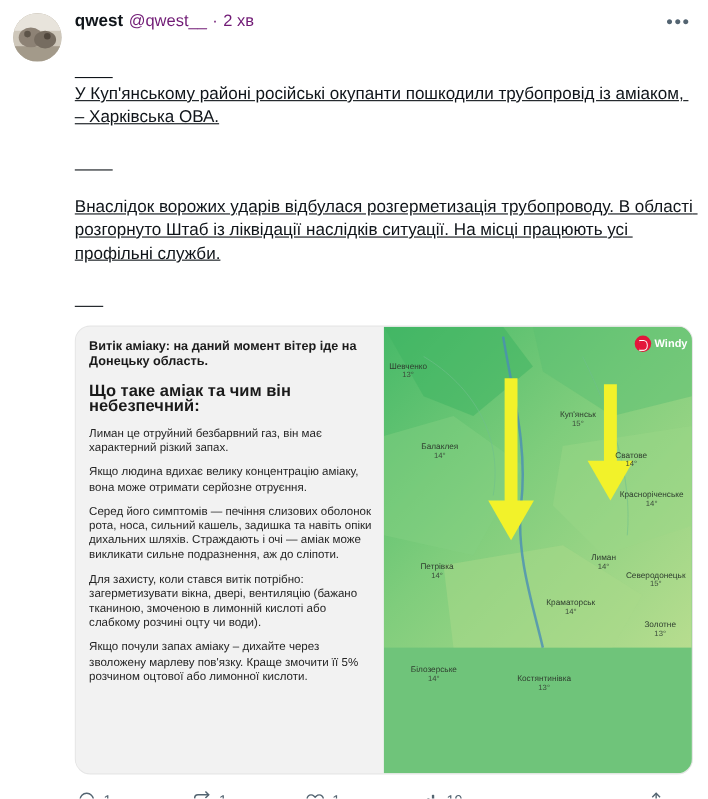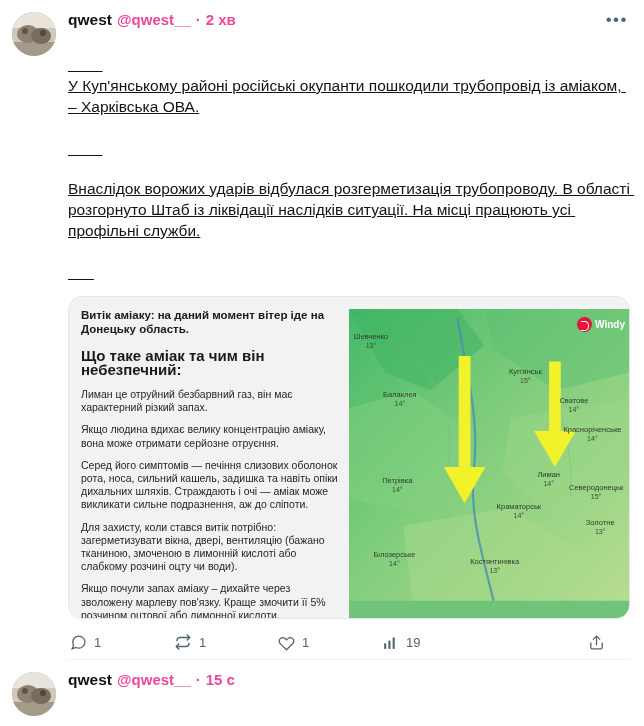--- a/index.html
+++ b/index.html
@@ -48,23 +48,22 @@
     font-size: 15px;
     line-height: 20px;
     white-space: nowrap;
   }
   .name {
     font-weight: bold;
     color: #0f1419;
     font-size: 15.5px;
   }
   .handle, .dot, .time {
-    color: #ec4899;
+    color: #701a75;
     font-size: 15px;
-    font-weight: bold;
   }
   .handle { margin-left: 5px; }
   .dot { margin: 0 5px; }
   .more {
     margin-left: auto;
     color: #536471;
     font-size: 17px;
     letter-spacing: 1.5px;
     line-height: 12px;
     padding-right: 2px;
@@ -77,21 +76,21 @@
     margin-top: 3px;
     white-space: pre-wrap;
     word-wrap: break-word;
     text-decoration: underline;
   }
   .para + .para { margin-top: 19px; }
 
   .media {
     margin-top: 13px;
     width: 100%;
-    height: 323px;
+    height: 408px;
     border-radius: 14px;
     overflow: hidden;
     border: 1px solid #e6e6e6;
     display: flex;
     position: relative;
     background: #f3f3f3;
   }
   .media-left {
     width: 50%;
     height: 100%;
@@ -120,21 +119,20 @@
     color: #262626;
     margin-bottom: 9px;
   }
 
   .media-right {
     width: 50%;
     height: 100%;
     position: relative;
     overflow: hidden;
     background: #6fc47a;
-    margin-top: 12px;
   }
   .map-svg { position: absolute; inset: 0; }
   .map-label {
     position: absolute;
     font-size: 7.5px;
     line-height: 9px;
     color: #2f3e2f;
     text-align: center;
     white-space: nowrap;
   }

